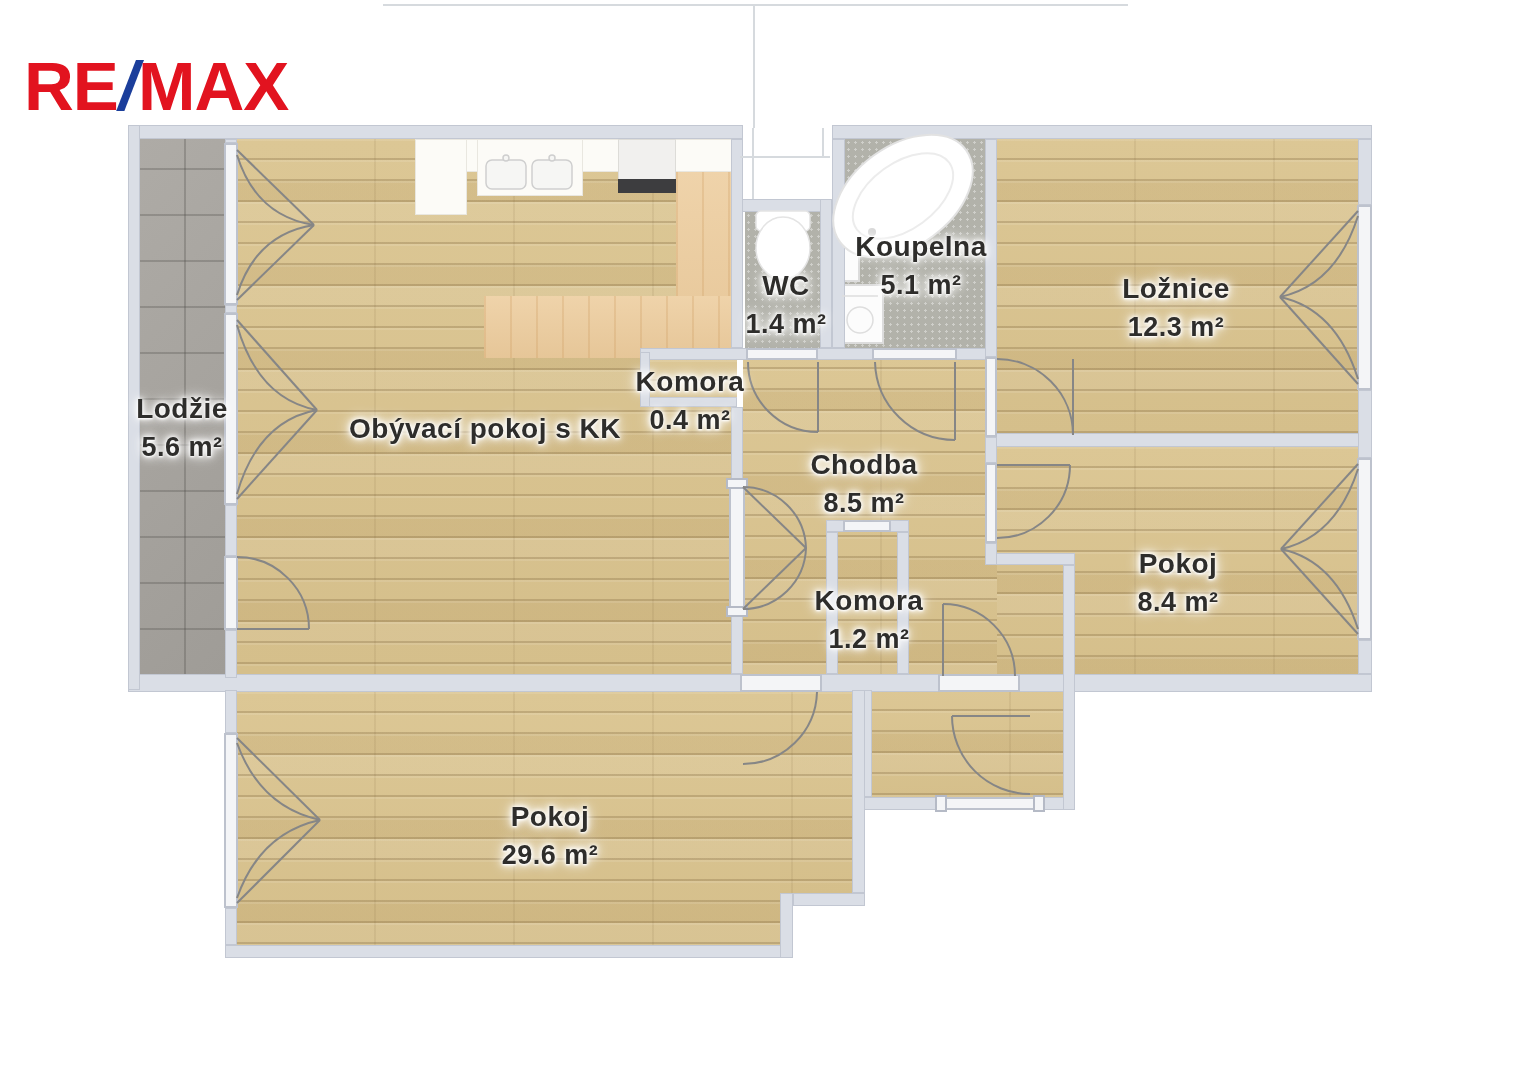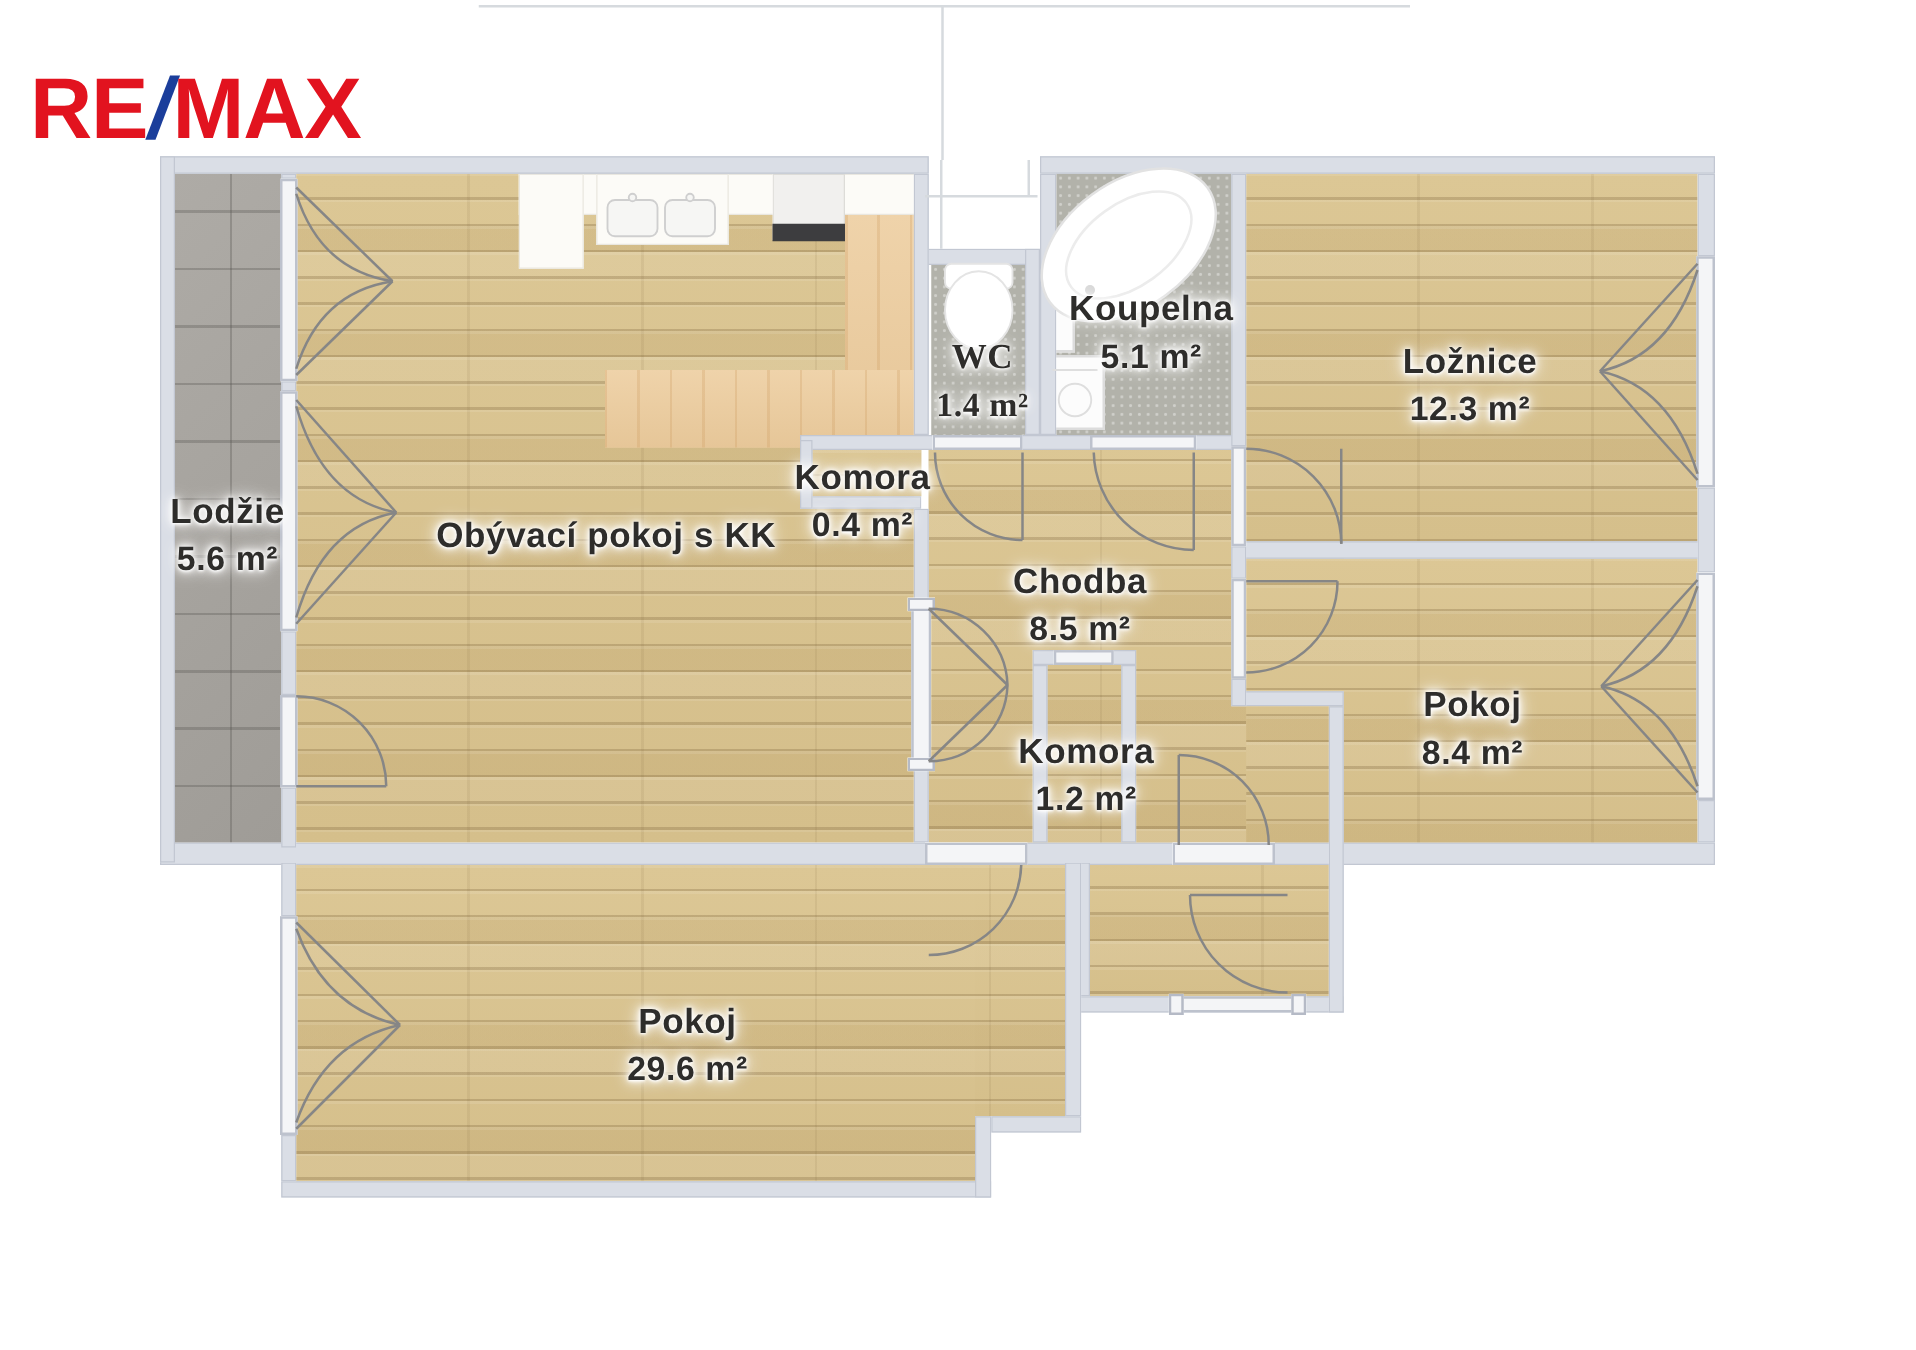--- a/index.html
+++ b/index.html
@@ -268,21 +268,21 @@
     <div>Lodžie</div>
     <div class="area">5.6 m²</div>
   </div>
   <div class="room-label" style="left:485px;top:428px;">
     <div>Obývací pokoj s KK</div>
   </div>
   <div class="room-label" style="left:690px;top:401px;">
     <div>Komora</div>
     <div class="area">0.4 m²</div>
   </div>
-  <div class="room-label" style="left:786px;top:305px;font-family:Liberation Serif, serif;">
+  <div class="room-label" style="left:786px;top:305px;">
     <div>WC</div>
     <div class="area">1.4 m²</div>
   </div>
   <div class="room-label" style="left:893px;top:266px;margin-left:28px;">
     <div>Koupelna</div>
     <div class="area">5.1 m²</div>
   </div>
   <div class="room-label" style="left:1176px;top:308px;">
     <div>Ložnice</div>
     <div class="area">12.3 m²</div>

